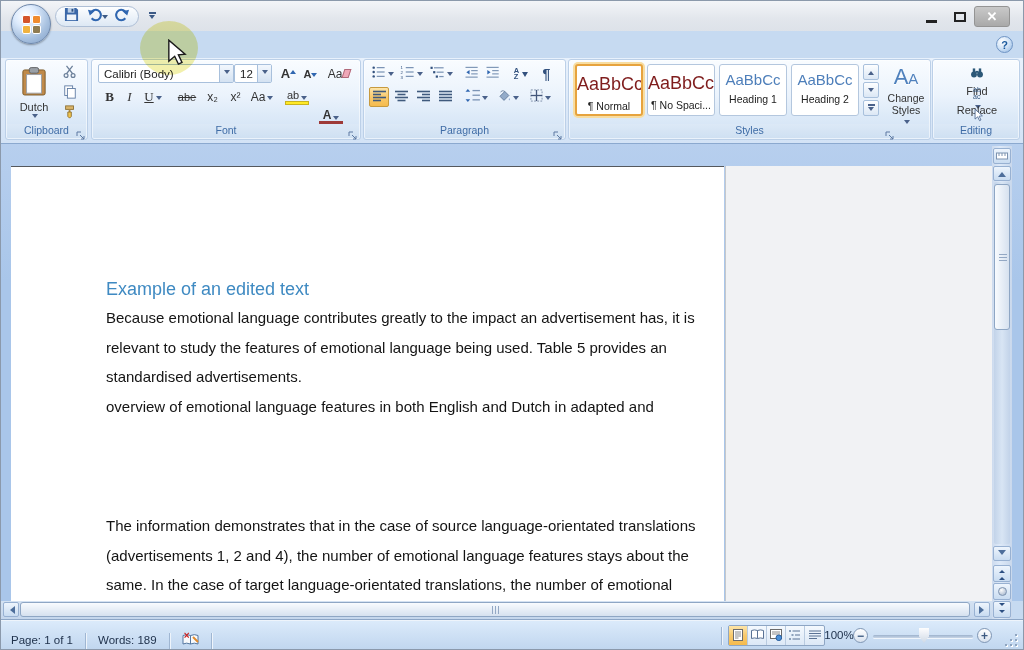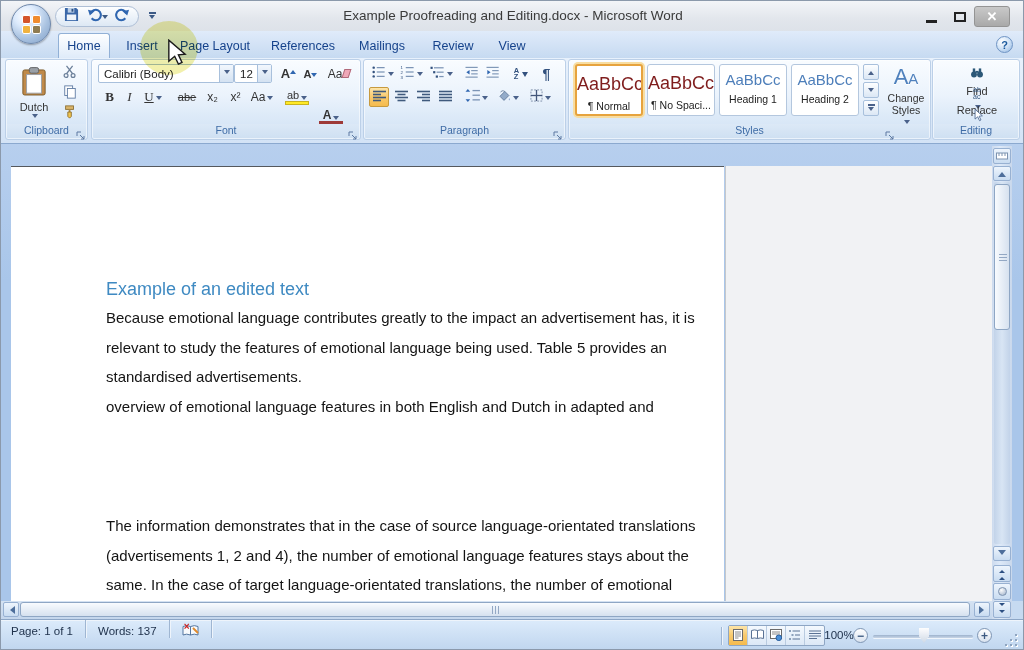--- a/index.html
+++ b/index.html
@@ -127,21 +127,21 @@
              background:linear-gradient(#d4e2f2,#c4d6ec); }
   .h-thumb { position:absolute; left:19px; top:1px; width:950px; height:15px;
              background:linear-gradient(#f8fbfe,#d6e1ef); border:1px solid #8ea6c4; border-radius:3px; }
   .grip-v { position:absolute; left:50%; top:3px; width:1px; height:8px; background:#93a8c4;
             box-shadow:-3px 0 0 #93a8c4, 3px 0 0 #93a8c4; }
 
   
   .statusbar { position:absolute; left:0; top:618px; width:1024px; height:32px;
                background:linear-gradient(#dcebfb,#bfd5ee); border-top:1px solid #8da6c6;
                box-shadow:inset 0 1px 0 #eef4fb; font-size:11.5px; color:#21334d; }
-  .sb-left { position:absolute; left:6px; top:0; height:100%; display:flex; align-items:flex-start; gap:8px; }
+  .sb-left { position:absolute; left:6px; top:0; height:100%; display:flex; align-items:flex-end; gap:8px; }
   .sb-sep { width:1px; height:18px; background:#9fb6d2; box-shadow:1px 0 0 #eef4fb; }
   .sb-item { padding:0 4px; display:flex; align-items:center; height:22px; border-radius:2px; }
   .viewbtns { position:absolute; left:727px; top:5px; height:21px; display:flex;
               border:1px solid #8ea6c4; border-radius:2px; background:linear-gradient(#f4f9fe,#dce8f6); }
   .vb { width:19px; height:19px; display:flex; align-items:center; justify-content:center; border-right:1px solid #b9cbe0; }
   .vb:last-child { border-right:none; }
   .vb.sel { background:linear-gradient(#fde5a9,#f8c96c 50%,#f5bb4e); }
   .zoom-pct { position:absolute; left:818px; top:9px; width:40px; text-align:center; }
   .zbtn { position:absolute; top:8px; width:15px; height:15px; border-radius:50%;
           background:linear-gradient(#ffffff,#d8e2ef); border:1px solid #7f96b4; color:#3d5a82;
@@ -199,55 +199,31 @@
               <path d="M12 7 A5.5 5.5 0 1 0 11 12" fill="none" stroke="#2f66b0" stroke-width="2.2"></path>
               <path d="M15 3 L8 4.5 L13 9 Z" fill="#2f66b0"></path>
             </svg>
         </span>
       </div>
     </div>
     <div class="qat-more">
       <span class="bar"></span>
         <span class="qat-caret" style="margin-top:0"></span>
     </div>
-    <div class="title-text">Example Proofreading and Editing.docx - Microsoft Word</div>
     <div class="win-btn" style="left:921px;width:18px;height:16px">
         <span class="glyph-min"></span>
       </div>
     <div class="win-btn" style="left:950px;width:18px;height:16px">
         <span class="glyph-max"></span>
       </div>
     <div class="win-btn win-close">
         <span>✕</span>
       </div>
   </div>
 
-  <div class="tabrow">
-    <div class="tab active" style="left:57px;width:52px">
-        <span>Home</span>
-      </div>
-    <div class="tab" style="left:117px;width:48px">
-        <span>Insert</span>
-      </div>
-    <div class="tab" style="left:171px;width:86px">
-        <span>Page Layout</span>
-      </div>
-    <div class="tab" style="left:265px;width:74px">
-        <span>References</span>
-      </div>
-    <div class="tab" style="left:347px;width:68px">
-        <span>Mailings</span>
-      </div>
-    <div class="tab" style="left:423px;width:58px">
-        <span>Review</span>
-      </div>
-    <div class="tab" style="left:487px;width:48px">
-        <span>View</span>
-      </div>
-  </div>
   <div class="help-btn">
       <span>?</span>
     </div>
 
   <div class="ribbon">
 
     <div class="grp" style="left:4px;width:83px">
       <div class="rbtn" style="left:6px;top:3px;width:44px;height:62px;flex-direction:column">
         <span>
           <svg width="26" height="30" viewBox="0 0 28 32">
@@ -638,21 +614,21 @@
       </div>
   </div>
 
   <div class="statusbar">
     <div class="sb-left">
       <div class="sb-item">
           <span>Page: 1 of 1</span>
         </div>
       <div class="sb-sep"></div>
       <div class="sb-item">
-          <span>Words: 137</span>
+          <span>Words: 189</span>
         </div>
       <div class="sb-sep"></div>
       <div class="sb-item">
         <span style="position:relative">
           <svg width="17" height="13" viewBox="0 0 17 13">
               <path d="M1 2.5 Q4.5 0.8 8.5 2.5 Q12.5 0.8 16 2.5 V11 Q12.5 9.3 8.5 11 Q4.5 9.3 1 11 Z" fill="#f8fafc" stroke="#5577a0"></path>
               <line x1="8.5" y1="2.5" x2="8.5" y2="11" stroke="#5577a0"></line>
               <path d="M11 4 l5 5" stroke="#e08a2c" stroke-width="2"></path>
             </svg>
           <b style="position:absolute;left:2px;top:-3px;color:#cc2222;font-size:10px">×</b>

